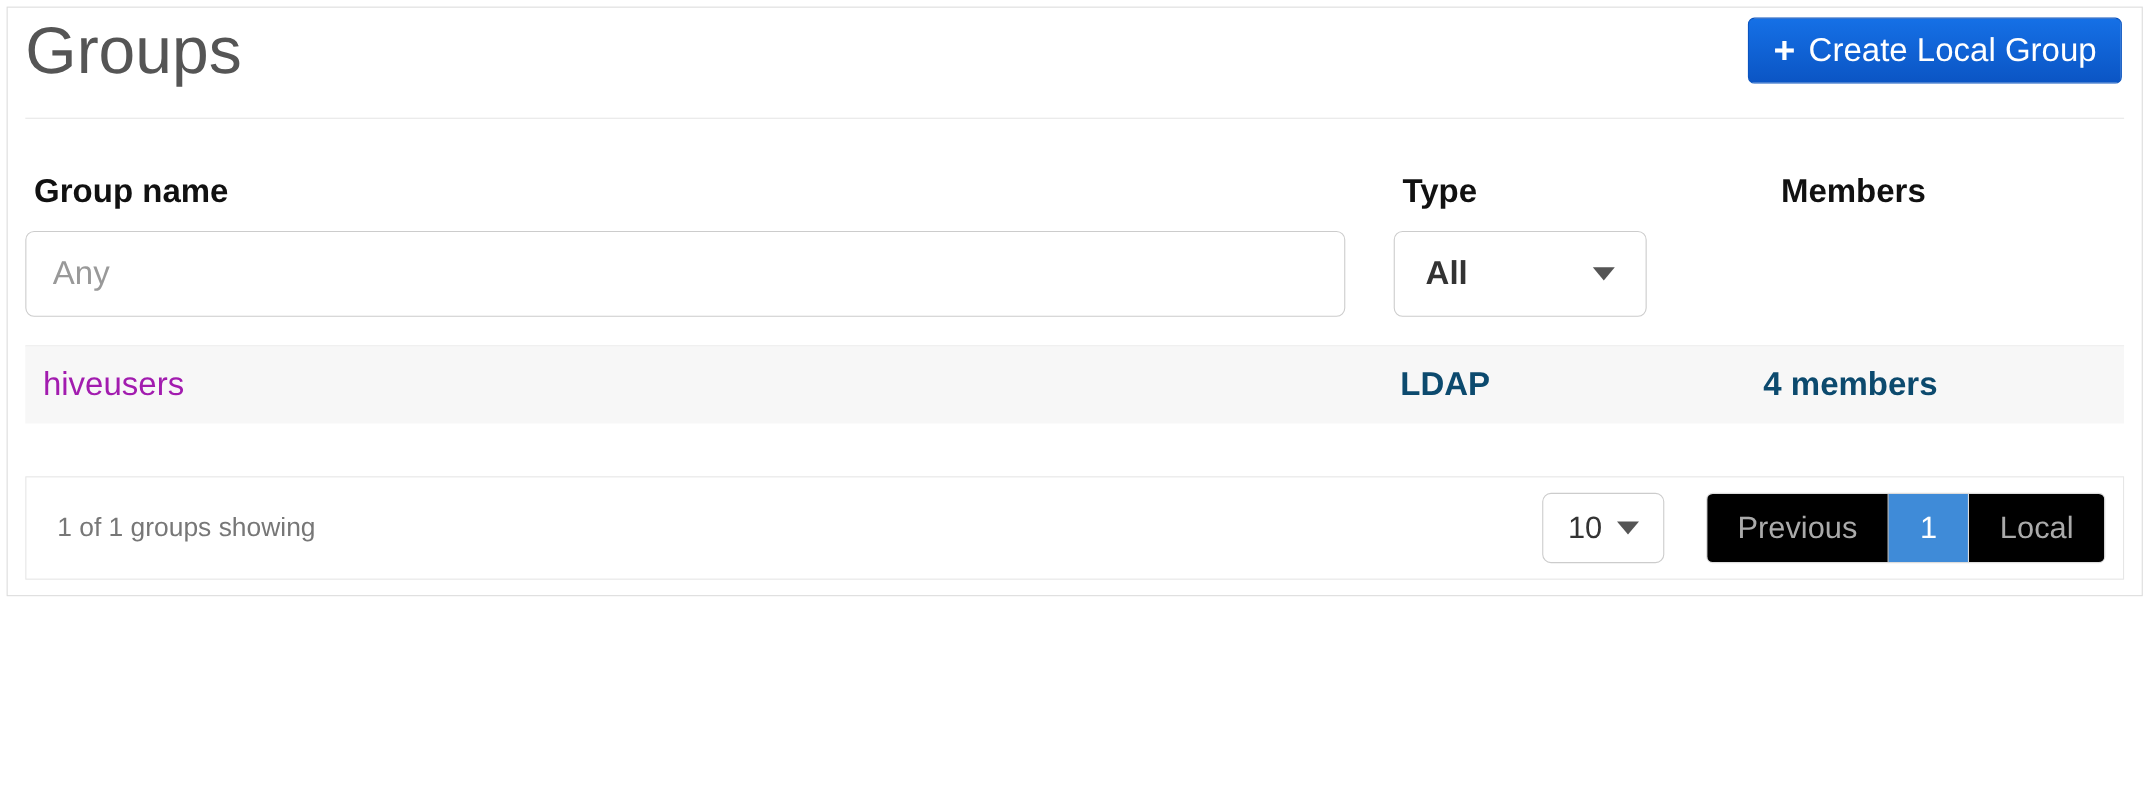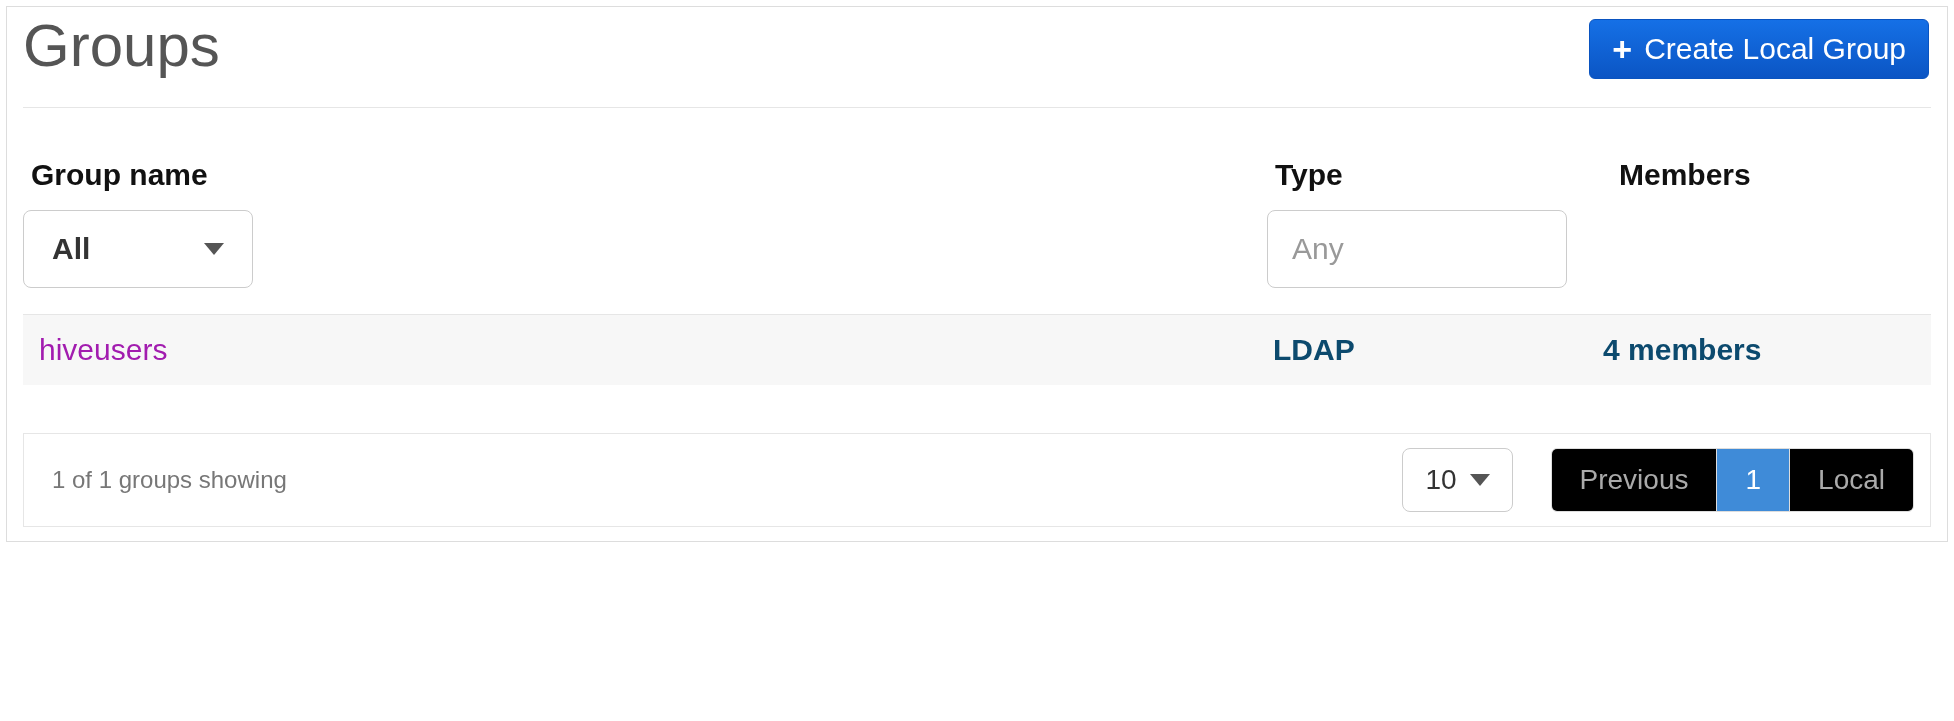--- a/index.html
+++ b/index.html
@@ -10,21 +10,21 @@
     background: #fff;
     color: #333;
   }
   .page {
     border: 1px solid #ddd;
     margin: 6px;
     padding: 0;
   }
   .header-row {
     display: flex;
-    align-items: flex-end;
+    align-items: center;
     justify-content: space-between;
     padding: 6px 18px 0 16px;
   }
   .page-title {
     font-size: 60px;
     font-weight: 400;
     color: #555;
     margin: 0;
     line-height: 1.1;
   }
@@ -194,27 +194,27 @@
   <div class="table-zone">
 
     <div class="columns">
       <div class="col-header">Group name</div>
       <div class="col-header">Type</div>
       <div class="col-header">Members</div>
     </div>
 
     <div class="columns">
       <div>
+        <input class="filter-input" type="text" placeholder="Any" style="">
+      </div>
+      <div>
         <div class="type-select">
           <span>All</span>
           <span class="chevron-down"></span>
         </div>
-      </div>
-      <div>
-        <input class="filter-input" type="text" placeholder="Any" style="">
       </div>
       <div></div>
     </div>
 
     <div class="row-sep"></div>
 
     <div class="data-row">
       <a class="group-link">hiveusers</a>
       <span class="cell-text">LDAP</span>
       <span class="cell-text">4 members</span>

